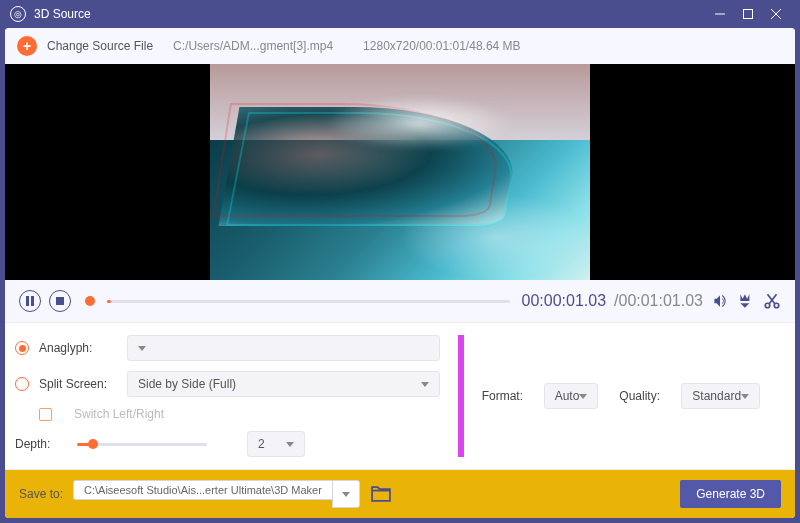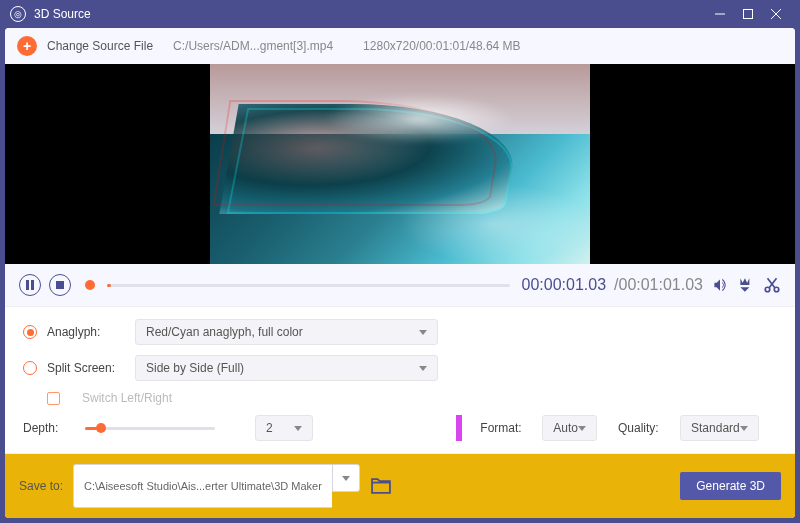--- a/index.html
+++ b/index.html
@@ -30,42 +30,42 @@
 .controls { display:flex; align-items:center; padding:10px 14px; gap:8px; font-size:16px; background:#f7f8ff; border-bottom:1px solid #eee; }
 .ctlbtn { width:22px; height:22px; border:1.5px solid #4a4e8f; border-radius:50%; display:flex; align-items:center; justify-content:center; color:#4a4e8f; cursor:pointer; }
 .ctlbtn svg { width:10px; height:10px; }
 .thumb { width:10px; height:10px; border-radius:50%; background:#ff6b35; margin-left:6px; }
 .seek { flex:1; height:3px; background:#e0e0ea; border-radius:2px; position:relative; margin:0 4px; }
 .seek::before { content:''; position:absolute; left:0; top:0; height:100%; width:1%; background:#ff6b35; border-radius:2px; }
 .time-cur { color:#4a4e8f; }
 .time-tot { color:#888; }
 .iconbtn { width:18px; height:18px; display:flex; align-items:center; justify-content:center; color:#4a4e8f; cursor:pointer; }
 
-.settings { flex:1; display:flex; padding:12px 18px; gap:0; font-size:12px; color:#444;align-items:flex-end; }
+.settings { flex:1; display:flex; padding:12px 10px; gap:0; font-size:12px; color:#444; }
 .left { flex:1.4; display:flex; flex-direction:column; gap:10px; padding-right:18px; }
 .right { flex:1; border-left:6px solid #d946ef; padding-left:18px; display:flex; flex-direction:row; gap:21px; }
 .row { display:flex; align-items:center; gap:10px; }
 .radio { width:14px; height:14px; border-radius:50%; border:1.5px solid #ff6b35; display:flex; align-items:center; justify-content:center; cursor:pointer; flex-shrink:0; }
 .radio.checked::after { content:''; width:7px; height:7px; border-radius:50%; background:#ff6b35; }
 .radio.unchecked { border-color:#ff6b35; }
 .label { width:78px; color:#444; }
 .label2 { color:#444; margin-right:6px; min-width:46px; }
 .select { flex:1; height:26px; background:#f4f4f8; border:1px solid #e5e5e8; border-radius:3px; padding:0 10px; display:flex; align-items:center; justify-content:space-between; color:#555; cursor:pointer; font-size:12px; }
 .select.small { flex:0 0 58px; }
 .caret { width:0; height:0; border-left:4px solid transparent; border-right:4px solid transparent; border-top:5px solid #888; }
 .check { width:13px; height:13px; border:1.5px solid #ff9966; border-radius:2px; margin-left:24px; cursor:pointer; flex-shrink:0; }
 .check-label { color:#bbb; margin-left:12px; }
 .depth-slider { flex:1; height:3px; background:#e0e0ea; border-radius:2px; position:relative; max-width:130px; }
 .depth-slider::before { content:''; position:absolute; left:0; top:0; width:12%; height:100%; background:#ff6b35; border-radius:2px; }
 .depth-slider::after { content:''; position:absolute; left:12%; top:-3.5px; width:10px; height:10px; border-radius:50%; background:#ff6b35; transform:translateX(-50%); }
 
 .bottom { display:flex; align-items:center; padding:10px 14px; gap:10px; font-size:12px; color:#444; background:#eab308; border-top:1px solid #eee; }
 .saveto { color:#555; }
 .pathsel { flex:0 0 280px; display:flex; }
-.pathbox { flex:1; height:44px; background:#fff; border:1px solid #d5d5de; border-right:none; border-radius:3px 0 0 3px; display:flex; align-items:center; padding:0 10px; color:#666; font-size:11px; overflow:hidden; white-space:nowrap; }
+.pathbox { flex:1; height:20px; background:#fff; border:1px solid #d5d5de; border-right:none; border-radius:3px 0 0 3px; display:flex; align-items:center; padding:0 10px; color:#666; font-size:11px; overflow:hidden; white-space:nowrap; }
 .pathcaret { width:28px; height:28px; border:1px solid #d5d5de; border-radius:0 3px 3px 0; display:flex; align-items:center; justify-content:center; cursor:pointer; background:#fff; }
 .folderbtn { width:22px; height:22px; color:#4a4e8f; cursor:pointer; display:flex; align-items:center; justify-content:center; }
 .bottom .spacer { flex:1; }
 .genbtn { height:28px; padding:0 16px; background:#5458a8; color:#fff; border-radius:2px; display:flex; align-items:center; cursor:pointer; font-size:12px; }
 </style>
 </head>
 <body>
 
 <div class="titlebar">
   <div class="logo">◎</div>
@@ -145,21 +145,20 @@
         </svg>
       </div>
   </div>
 
   <div class="settings">
     <div class="left">
       <div class="row">
         <div class="radio checked"></div>
         <div class="label">Anaglyph:</div>
         <div class="select">
-            <span>Red/Cyan anaglyph, full color</span>
             <span class="caret"></span>
           </div>
       </div>
       <div class="row">
         <div class="radio unchecked"></div>
         <div class="label">Split Screen:</div>
         <div class="select">
             <span>Side by Side (Full)</span>
             <span class="caret"></span>
           </div>

